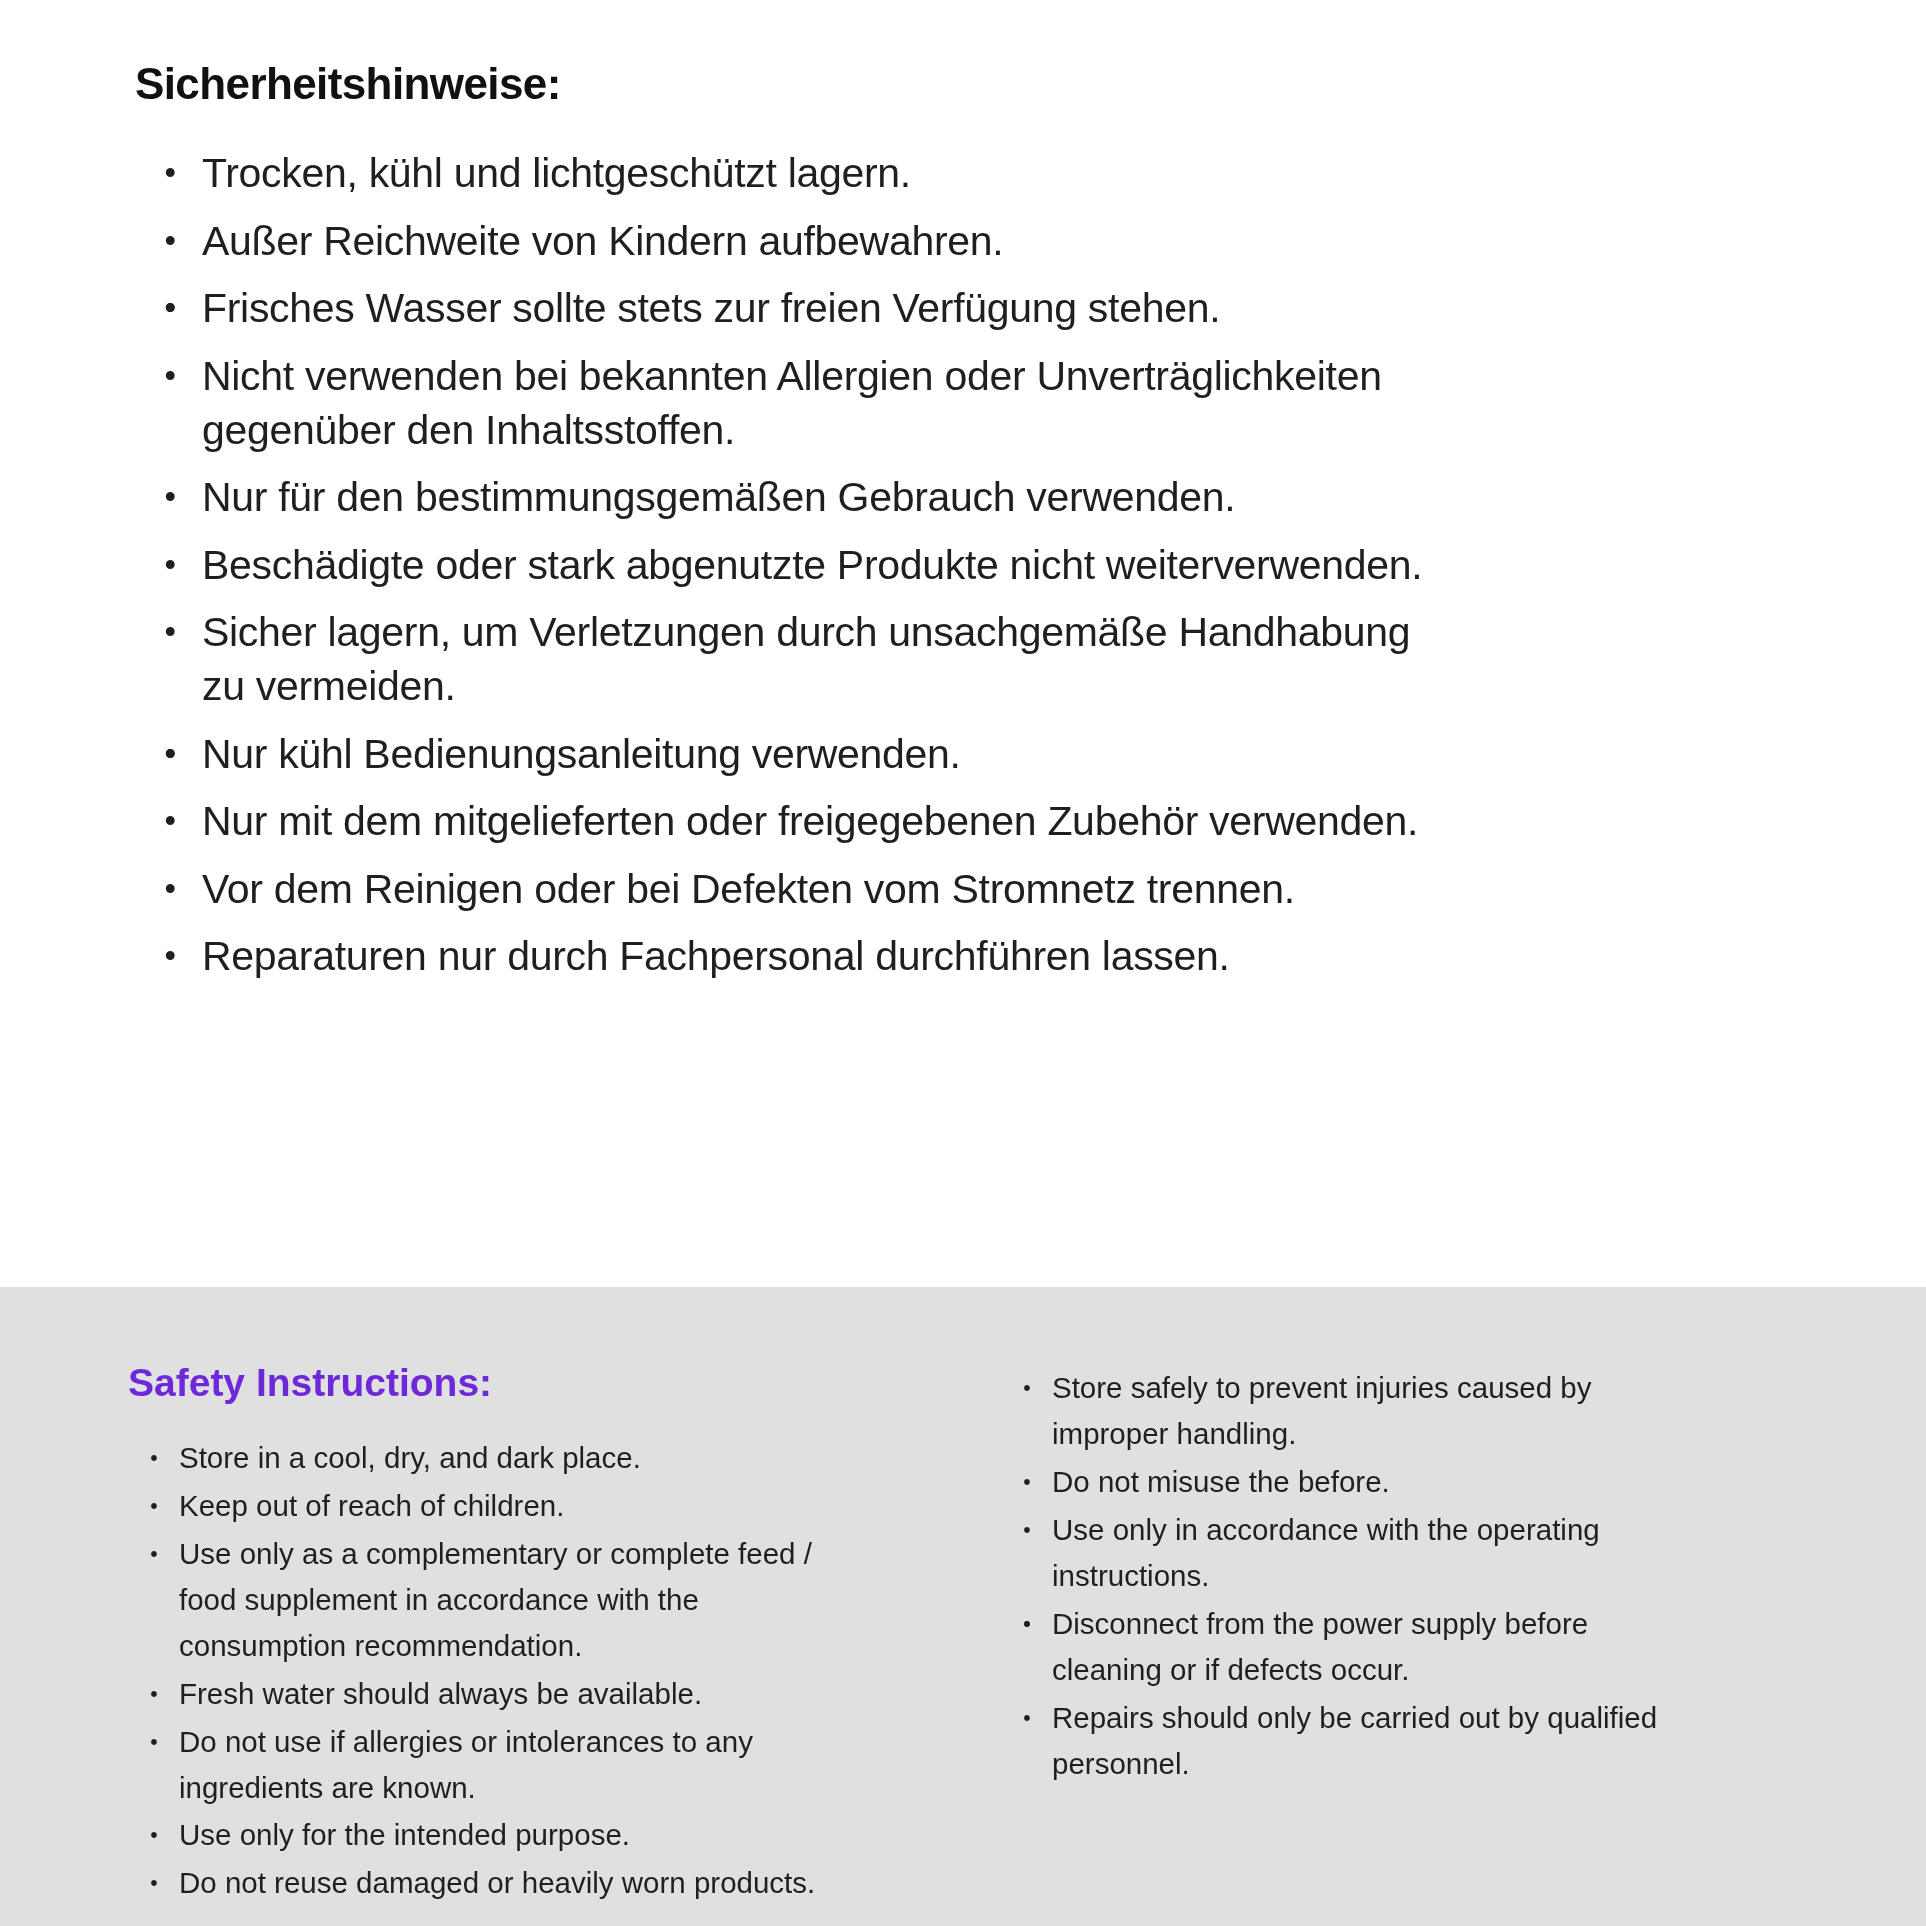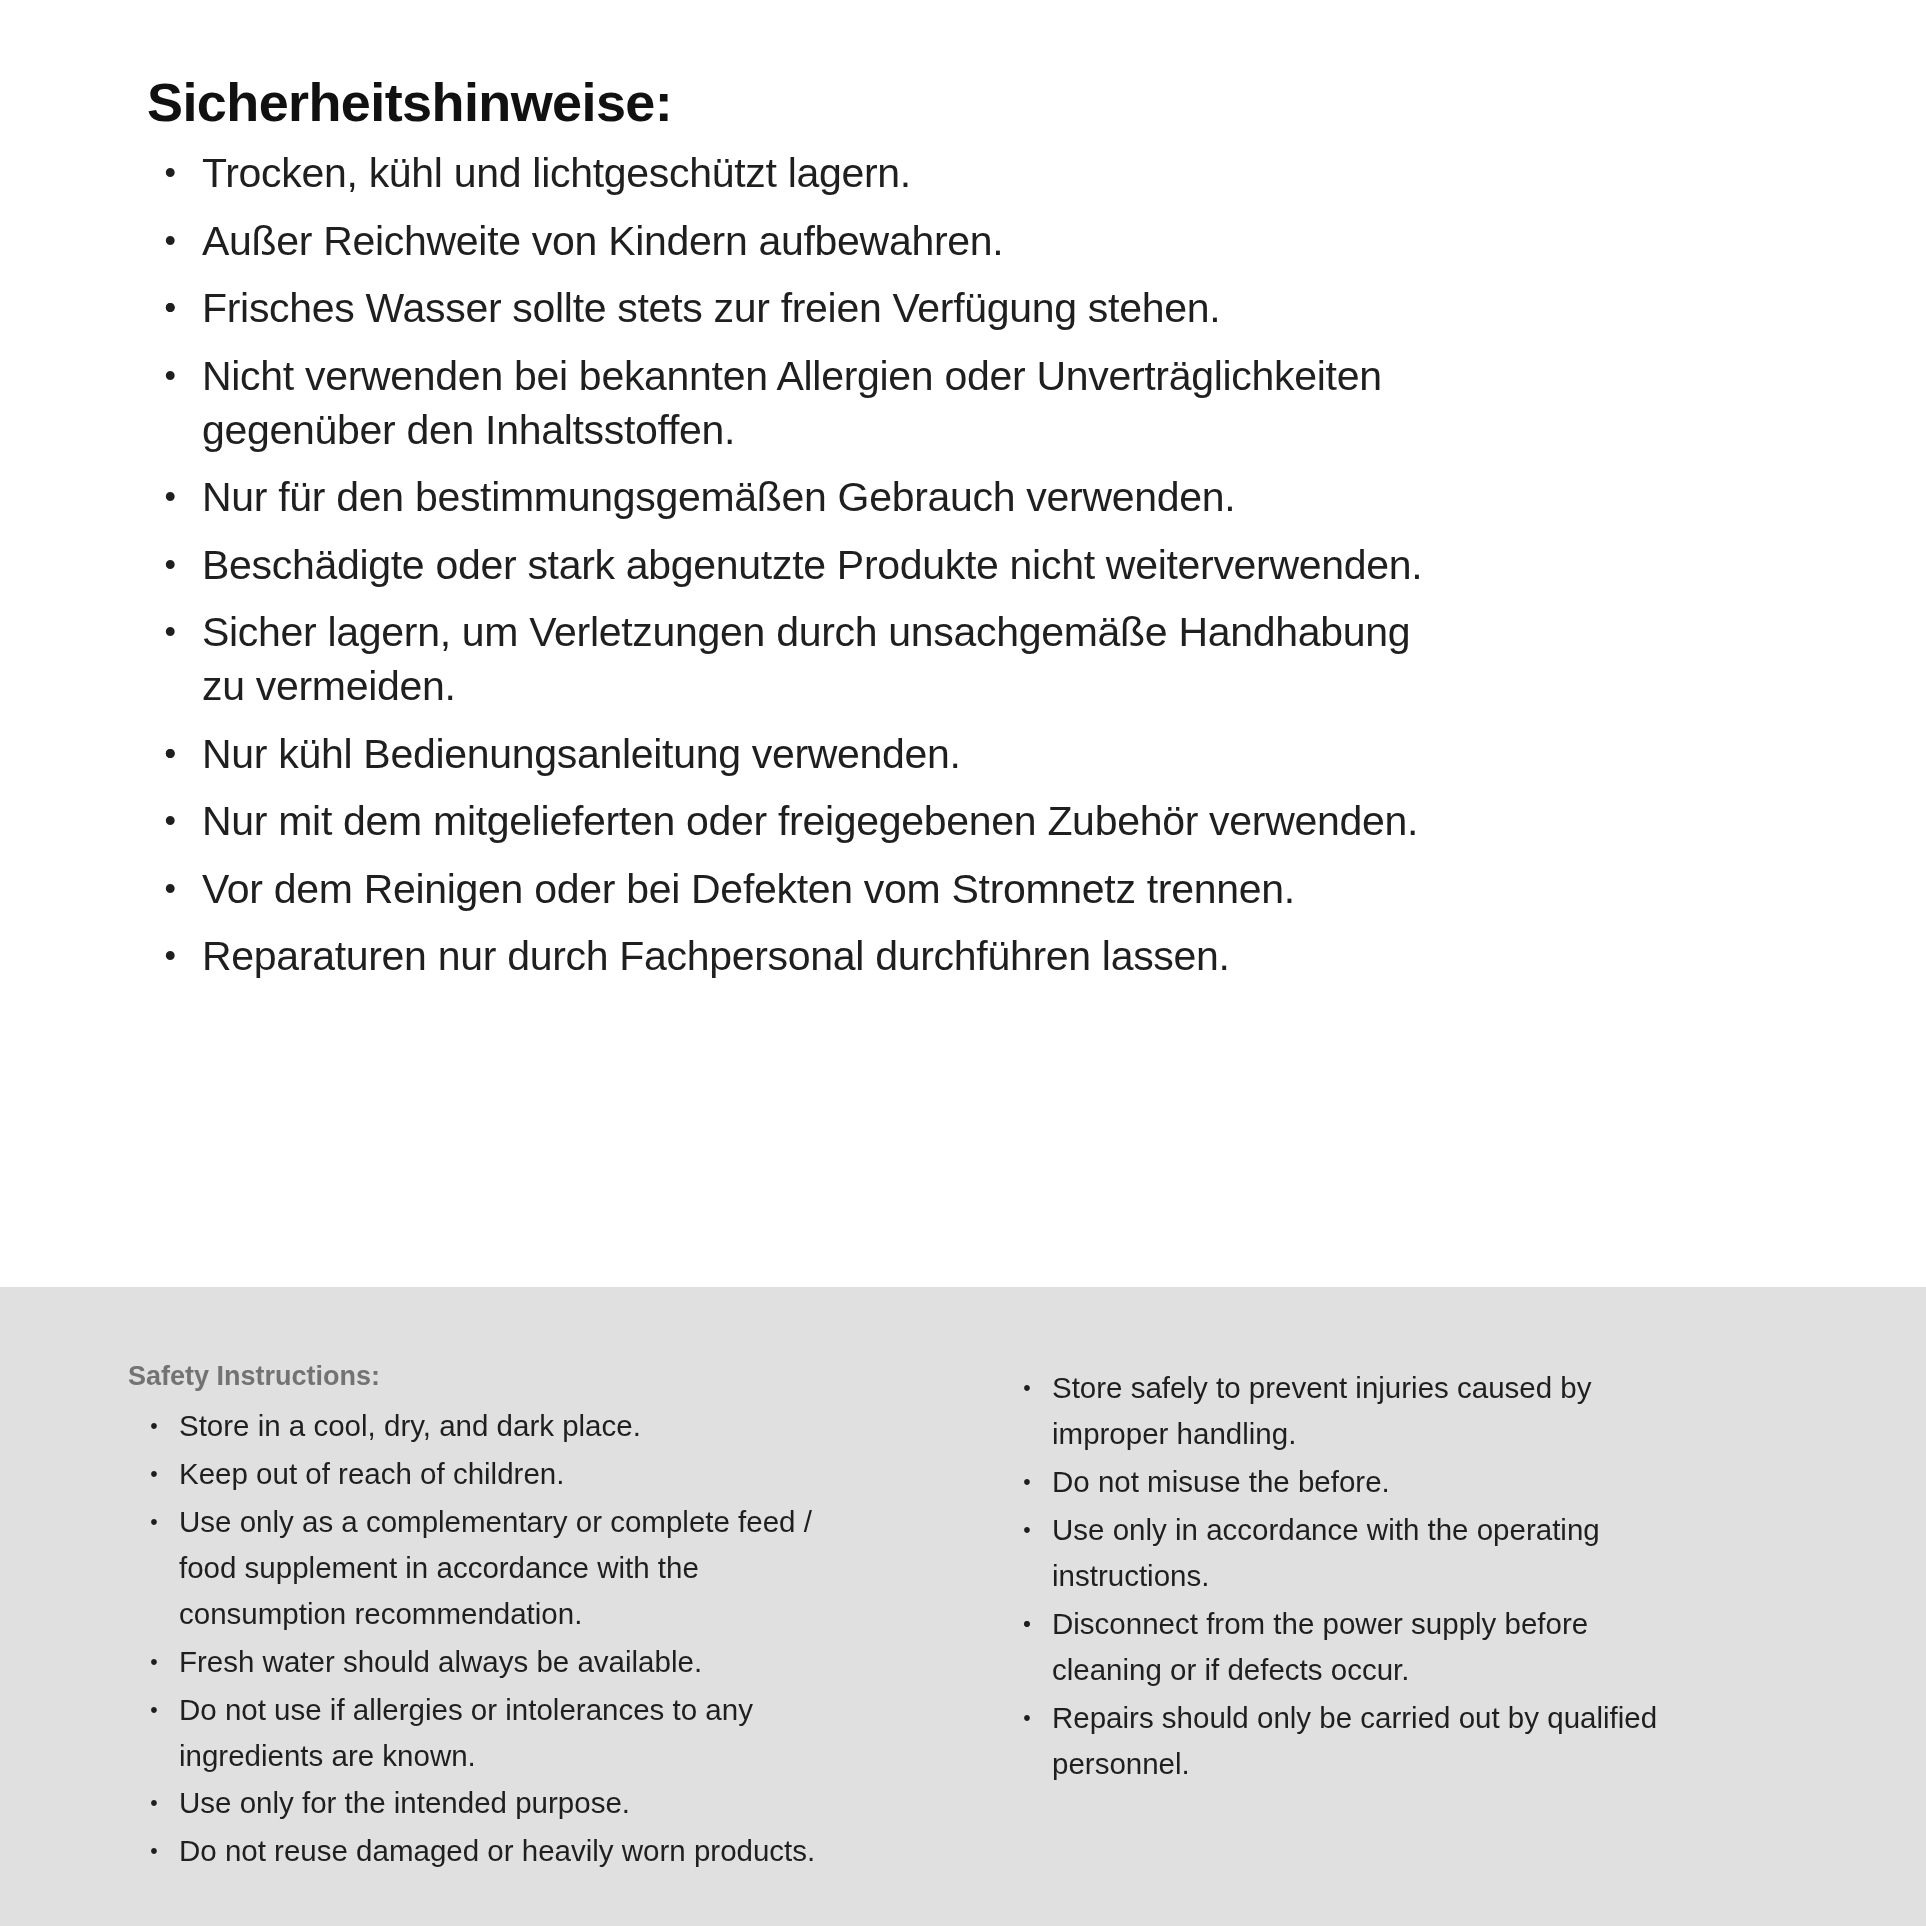--- a/index.html
+++ b/index.html
@@ -15,22 +15,22 @@
   .white-section {
     position: absolute;
     top: 0; left: 0;
     width: 1926px; height: 1287px;
     background: #ffffff;
   }
 
   .de-title {
     position: absolute;
     left: 135px; top: 59px;
-    margin: 12px;
-    font-size: 54px;
+    margin: 0;
+    font-size: 44px;
     font-weight: 700;
     letter-spacing: -0.6px;
     color: #111111;
   }
 
   .de-list {
     position: absolute;
     left: 162px; top: 146px;
     width: 1721px;
     margin: 0; padding: 0;
@@ -66,24 +66,24 @@
     left: 128px; top: 74px;
     width: 892px;
   }
   .en-col-right {
     position: absolute;
     left: 1022px; top: 78px;
     width: 828px;
   }
 
   .en-title {
-    margin: 0 0 11px 0;
-    font-size: 27px;
+    margin: 0 0 30px 0;
+    font-size: 39px;
     font-weight: 700;
-    color: #737373;
+    color: #6d28d9;
   }
 
   .en-list {
     margin: 0; padding: 0;
     list-style: none;
   }
   .en-col-left .en-list { margin-left: 21px; }
   .en-list li {
     position: relative;
     padding-left: 30px;

